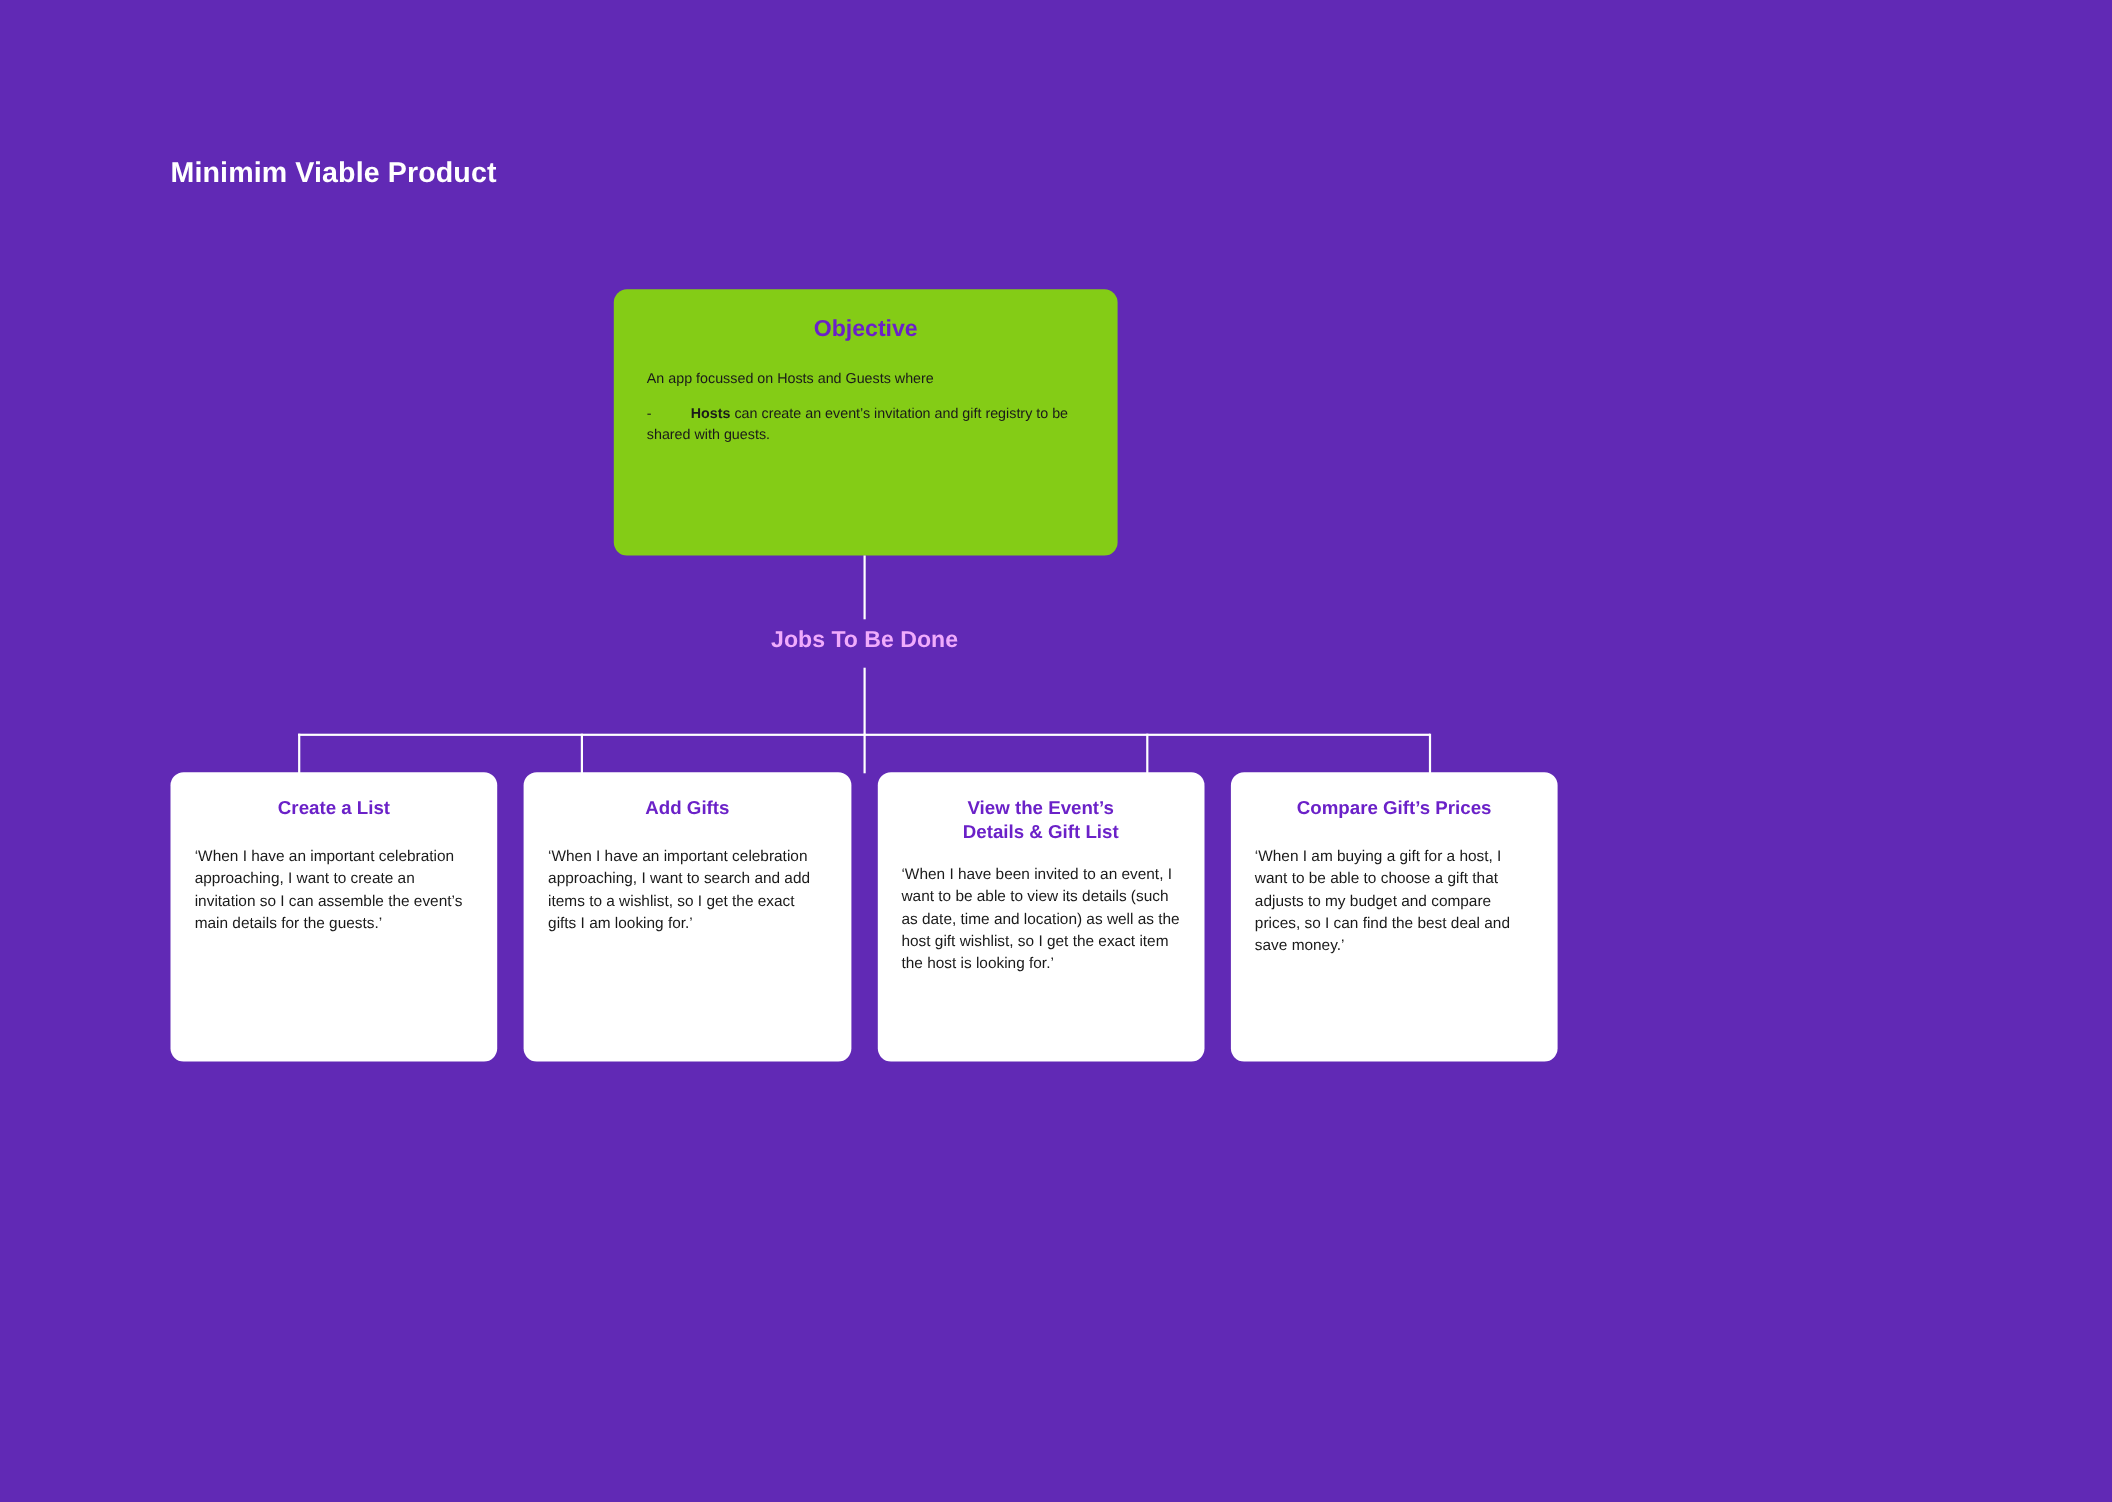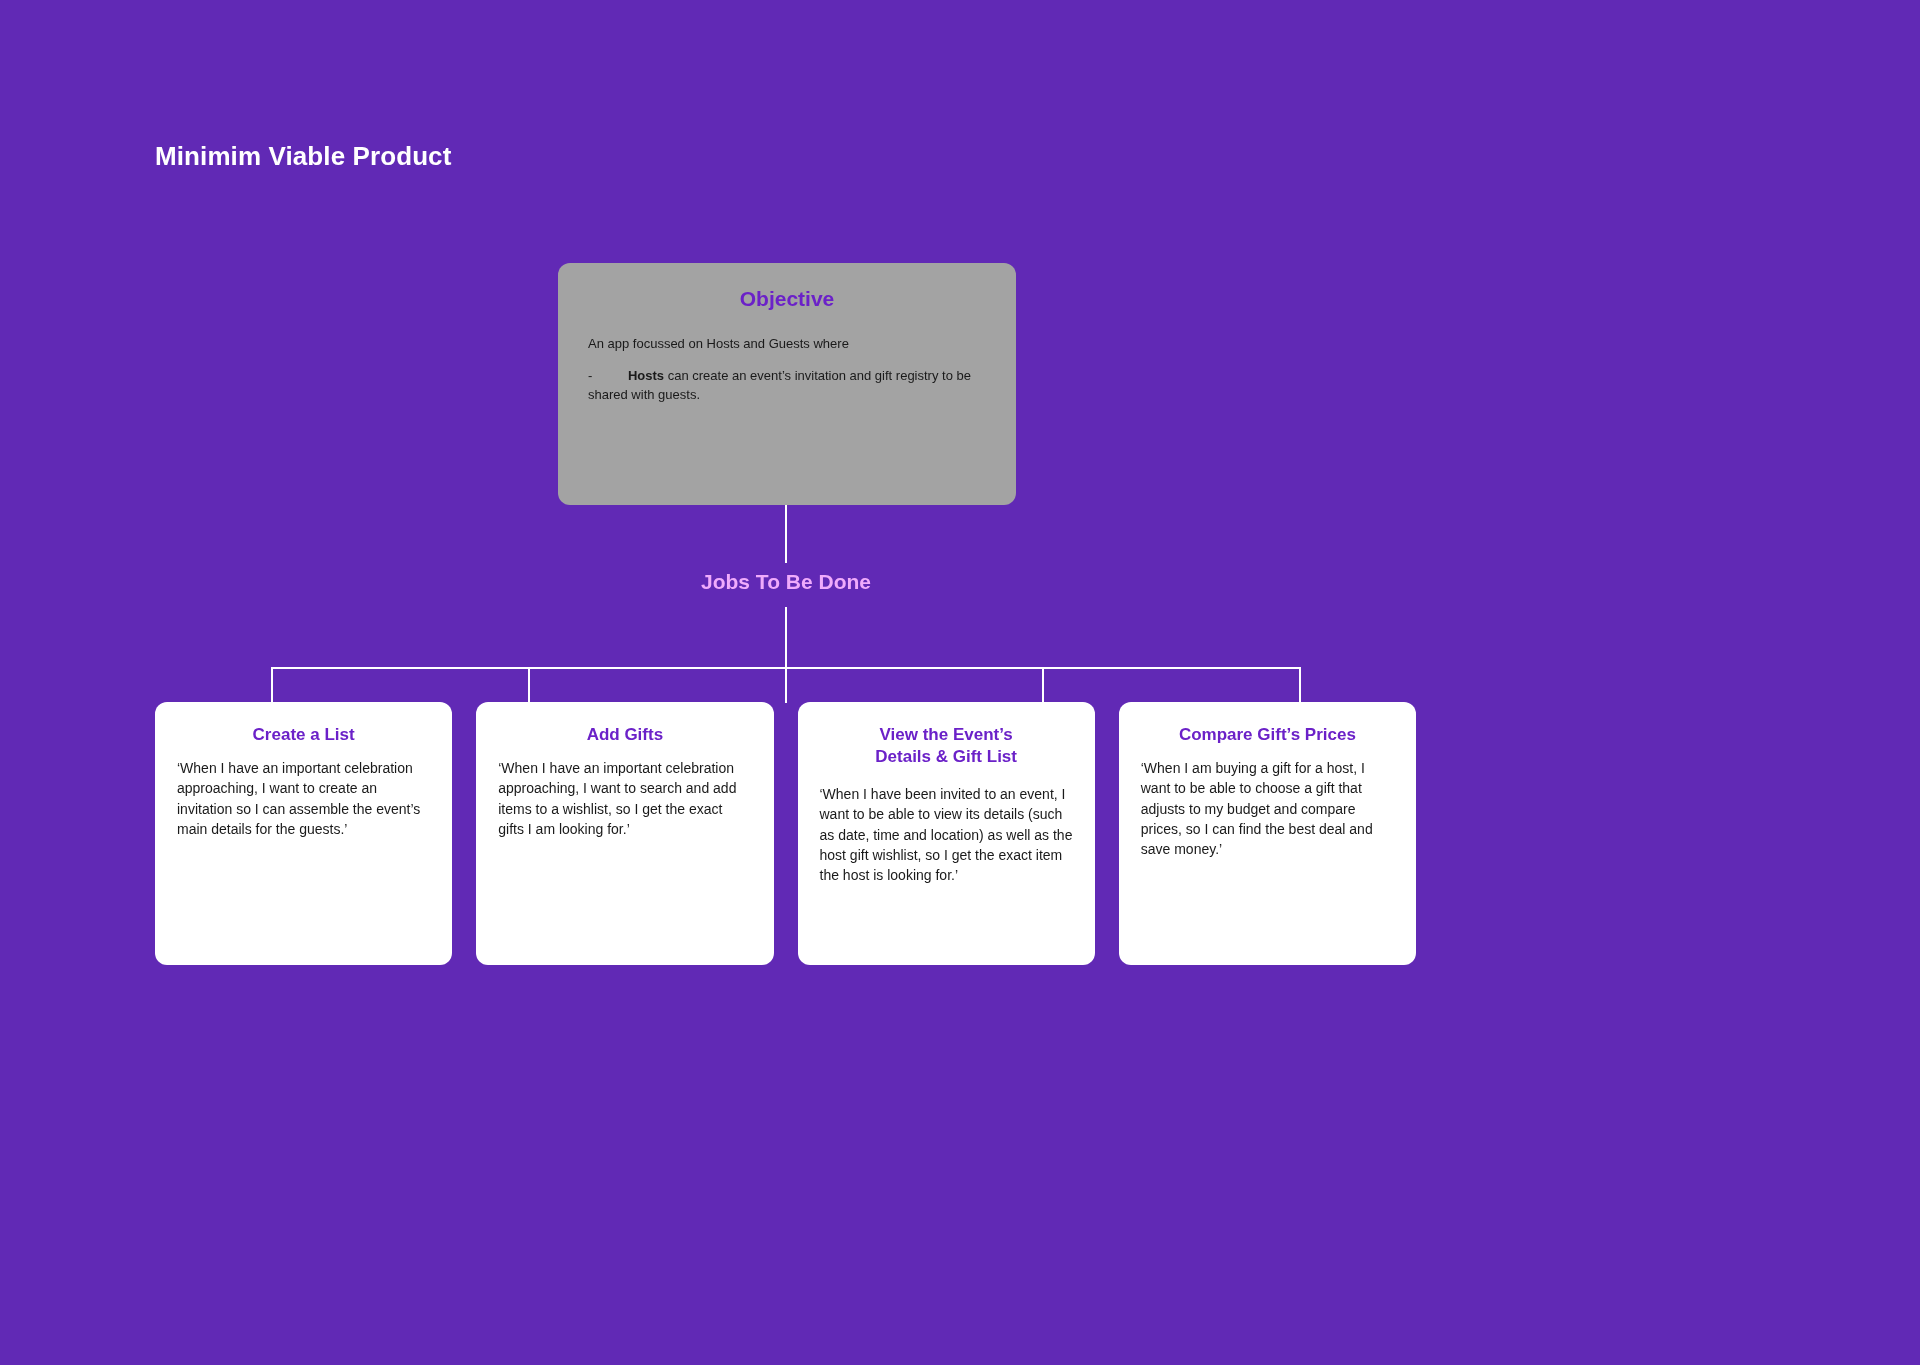--- a/index.html
+++ b/index.html
@@ -35,21 +35,21 @@
     white-space: nowrap;
   }
 
   
   .objective-card {
     position: absolute;
     left: 558px;
     top: 263px;
     width: 458px;
     height: 242px;
-    background: #a3a3a3;
+    background: #84cc16;
     border-radius: 12px;
     padding: 24px 30px 20px 30px;
   }
 
   .objective-heading {
     font-size: 21px;
     font-weight: 700;
     color: #6b21c8;
     text-align: center;
     margin-bottom: 23px;
@@ -134,21 +134,21 @@
     display: flex;
     flex-direction: column;
   }
 
   .job-heading {
     font-size: 17px;
     font-weight: 700;
     color: #6b21c8;
     text-align: center;
     line-height: 1.3;
-    margin-bottom: 12px;
+    margin-bottom: 22px;
     min-height: 22px;
   }
 
   .job-heading.two-line { margin-bottom: 16px; }
 
   .job-body {
     font-size: 14px;
     line-height: 1.45;
     color: #1a1a1a;
   }

